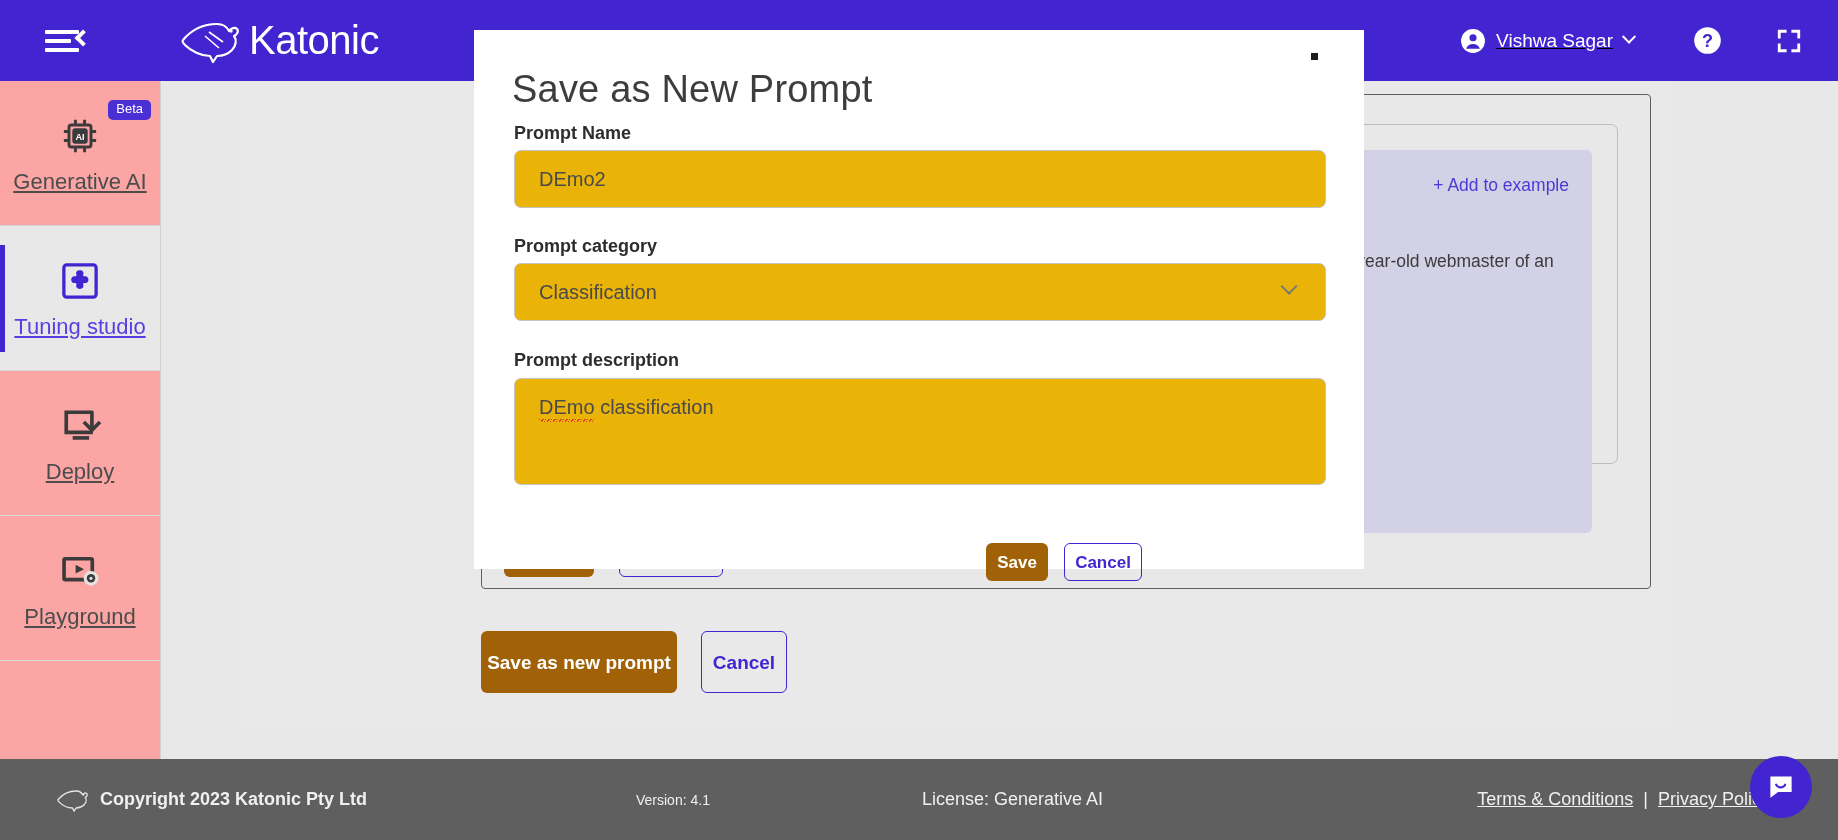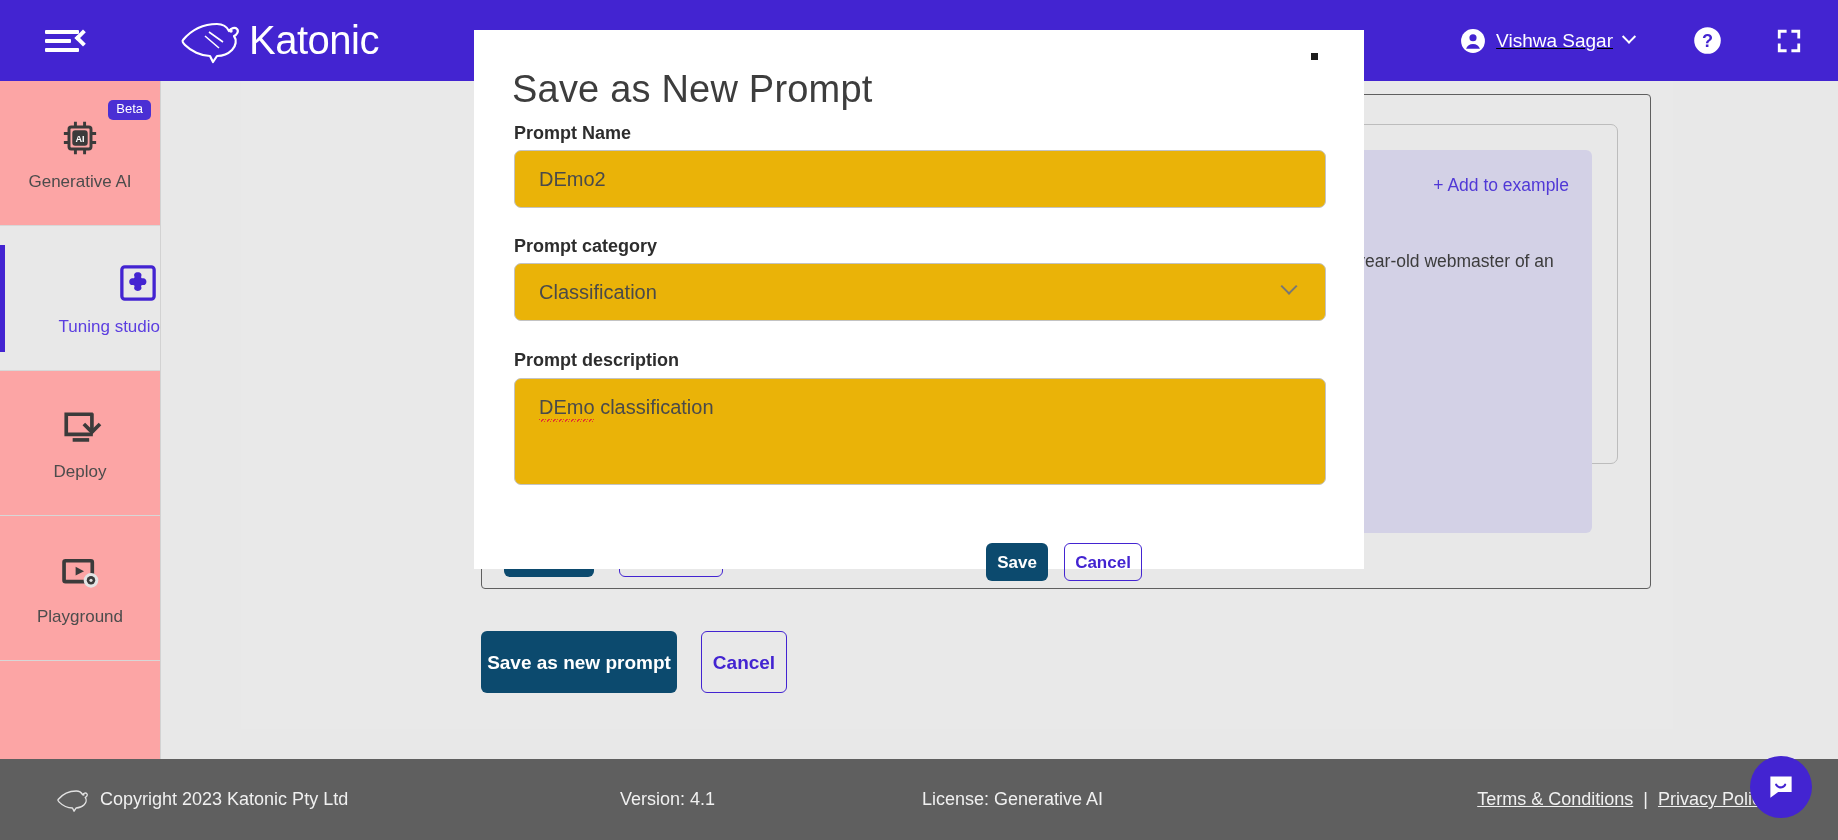--- a/index.html
+++ b/index.html
@@ -65,24 +65,24 @@
   }
   .side-item {
     position: relative; height: 145px;
     display: flex; flex-direction: column;
     align-items: center; justify-content: center;
     border-bottom: 1px solid #d7d7d7;
     cursor: pointer;
   }
   .side-item .ic { width: 44px; height: 44px; }
   .side-item .lbl {
-    margin-top: 13px; font-size: 17px; color: #4c4c4c;
-    text-align: center; line-height: 1;
-  }
-  .side-item.active { background: #e8e8e8; align-items: flex-end; }
+    margin-top: 13px; font-size: 22px; color: #4c4c4c;
+    text-align: center; line-height: 1; text-decoration: underline;
+  }
+  .side-item.active { background: #e8e8e8; }
   .side-item.active .lbl { color: #5b3ee0; }
   .side-item.active::before {
     content: ""; position: absolute; left: 0; top: 19px;
     width: 5px; height: 107px; background: #4324d1;
   }
   .beta {
     position: absolute; top: 19px; right: 9px;
     background: #4a2fd4; color: #fff; font-size: 13px;
     padding: 2px 8px 3px; border-radius: 5px; line-height: 1.15;
   }
@@ -137,43 +137,43 @@
   }
   .btnrow {
     position: absolute; left: 22px; top: 430px;
     display: flex; gap: 25px;
   }
   .btn {
     font-size: 18px; font-weight: bold; border-radius: 6px;
     display: flex; align-items: center; justify-content: center;
     cursor: pointer; line-height: 1;
   }
-  .btn-primary { background: #0c4a6e; color: #fff; border: none; }
+  .btn-primary { background: #a16207; color: #fff; border: none; }
   .btn-outline {
     background: transparent; color: #4324d1;
     border: 1.6px solid #4324d1;
   }
   .btn-test { width: 90px; height: 52px; }
   .btn-reset { width: 104px; height: 52px; }
   .bottom-row {
     position: absolute; left: 240px; top: 550px;
     display: flex; gap: 24px;
   }
   .btn-savenew { width: 196px; height: 62px; font-size: 19px; }
   .btn-cancel-b { width: 86px; height: 62px; font-size: 19px; }
 
   
   .footer {
     position: absolute; left: 0; bottom: 0; width: 1838px; height: 81px;
     background: #5f5f5f; color: #f0f0f0;
     display: flex; align-items: center; z-index: 25;
   }
-  .f-copy { display: flex; align-items: center; margin-left: 56px; font-size: 18px; }
+  .f-copy { display: flex; align-items: center; margin-left: 56px; font-size: 18px; font-weight: bold; }
   .f-copy .roo2 { width: 34px; height: 26px; margin-right: 10px; }
-  .f-ver { position: absolute; left: 620px; font-size: 18px; }
+  .f-ver { position: absolute; left: 636px; font-size: 14px; }
   .f-lic { position: absolute; left: 922px; font-size: 18px; }
   .f-links {
     position: absolute; right: 68px; font-size: 18px;
     display: flex; align-items: center; gap: 10px;
   }
   .f-links a { color: #f0f0f0; text-decoration: underline; cursor: pointer; }
   .f-links .sep { text-decoration: none; }
 
   
   .chat {

